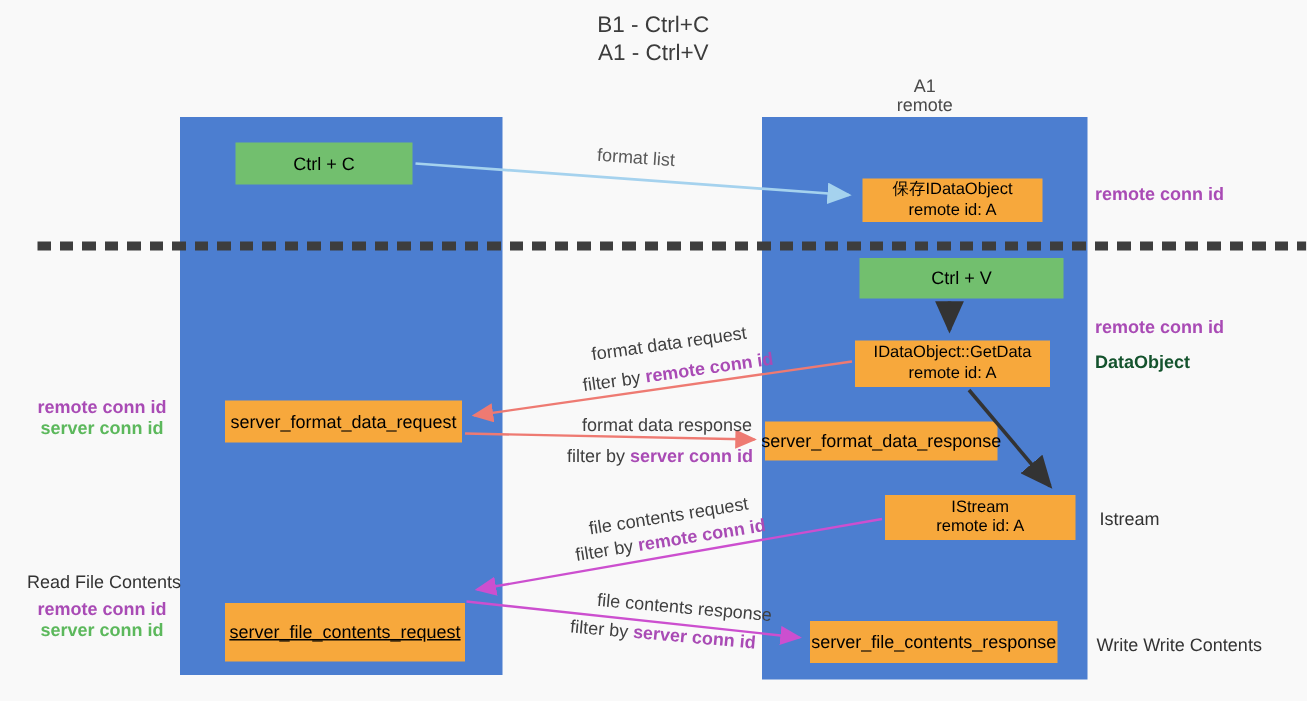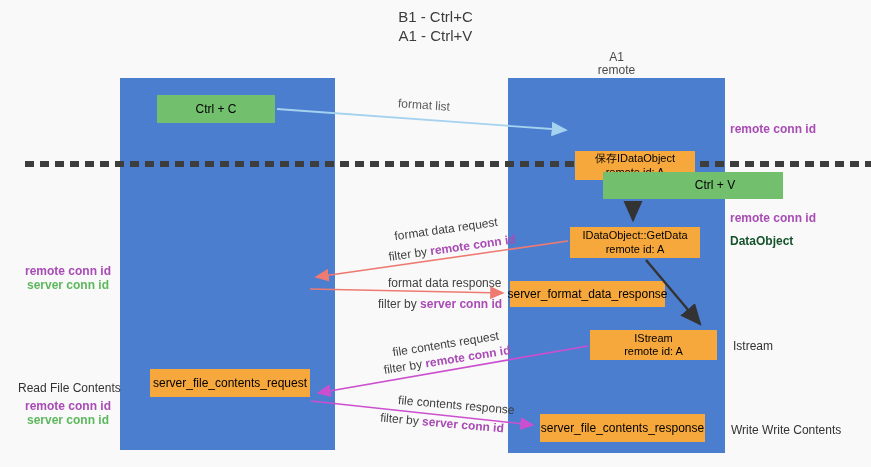--- a/index.html
+++ b/index.html
@@ -20,27 +20,27 @@
               background:repeating-linear-gradient(to right,#3d3d3d 0 9px,transparent 9px 15px); }
 
   .box { position:absolute; display:flex; flex-direction:column; align-items:center;
          justify-content:center; color:#000000; text-align:center; line-height:1.2;
          font-size:12px; }
   .box.small { font-size:11px; }
   .green  { background:#72bf6e; }
   .orange { background:#f7a83c; }
 
   .b-ctrlc   { left:157px; top:95px;  width:118px; height:28px; }
-  .b-save    { left:575px; top:119px; width:120px; height:29px;margin-top:32px; }
-  .b-ctrlv   { left:603px; top:172px; width:136px; height:27px;padding-left:44px; }
+  .b-save    { left:575px; top:119px; width:120px; height:29px; }
+  .b-ctrlv   { left:573px; top:172px; width:136px; height:27px; }
   .b-getdata { left:570px; top:227px; width:130px; height:31px; }
   .b-freq    { left:150px; top:267px; width:158px; height:28px; }
   .b-fresp   { left:510px; top:281px; width:155px; height:26px; }
   .b-istream { left:590px; top:330px; width:127px; height:30px; }
-  .b-creq    { left:150px; top:369px; width:160px; height:28px; }
+  .b-creq    { left:150px; top:402px; width:160px; height:39px;text-decoration:underline; }
   .b-cresp   { left:540px; top:414px; width:165px; height:28px; }
 
   .lbl { position:absolute; font-size:12px; color:#3f3f3f; white-space:nowrap; }
   .purple   { color:#a94bb5; font-weight:bold; }
   .greentxt { color:#5cb85c; font-weight:bold; }
 
   .sideblock { position:absolute; left:18px; width:100px; text-align:center;
                font-size:12px; line-height:14px; white-space:nowrap; }
   .sideblock div { white-space:nowrap; }
 
@@ -85,20 +85,23 @@
 
   <div class="box green b-ctrlv">
     <span>Ctrl + V</span>
   </div>
 
   <div class="box orange small b-getdata">
     <span>IDataObject::GetData</span>
     <span>remote id: A</span>
   </div>
 
+  <div class="box orange b-freq">
+    <span>server_format_data_request</span>
+  </div>
 
   <div class="box orange b-fresp">
     <span>server_format_data_response</span>
   </div>
 
   <div class="box orange small b-istream">
     <span>IStream</span>
     <span>remote id: A</span>
   </div>
 

